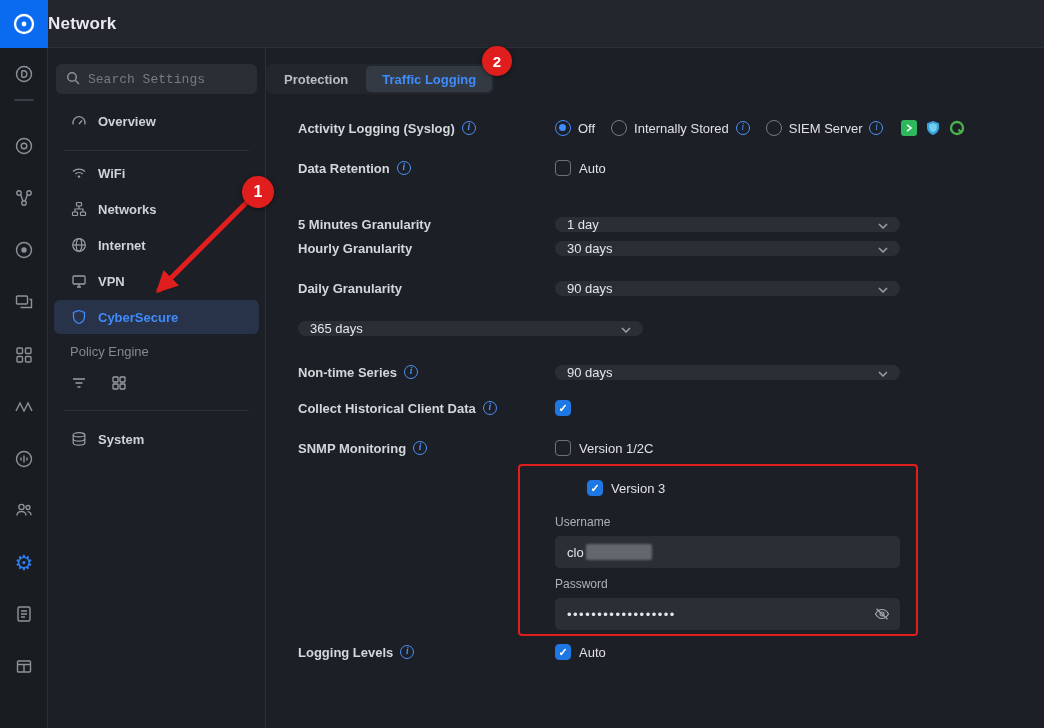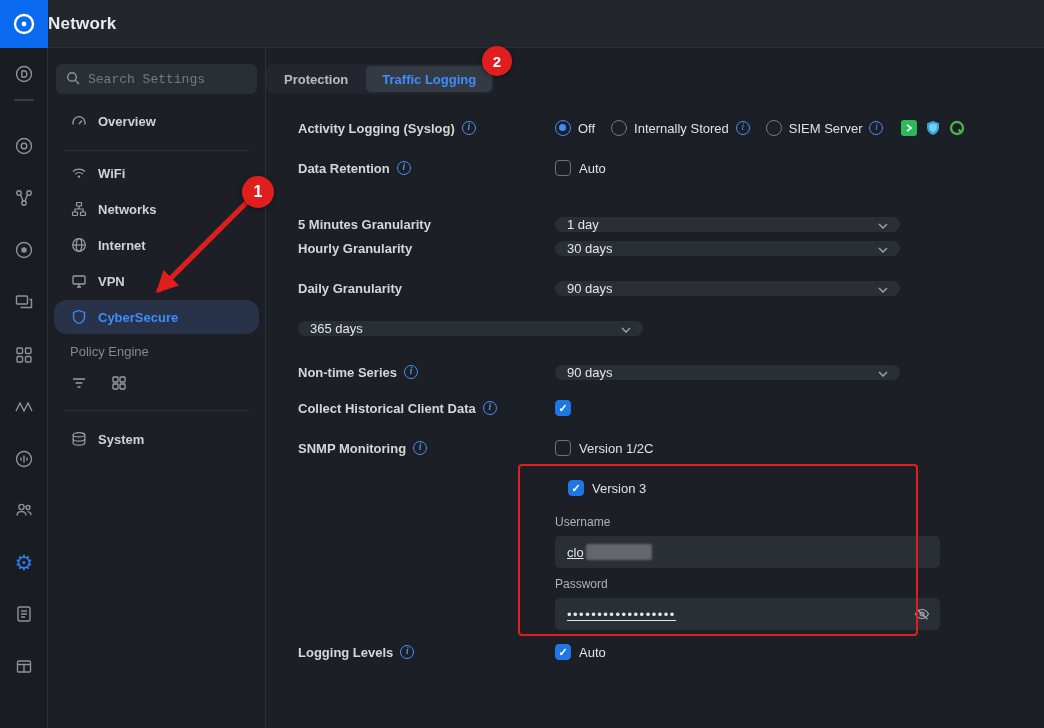--- a/index.html
+++ b/index.html
@@ -20,21 +20,21 @@
   .ricon.active { color:#2f7df0; }
   .gear-glyph { font-size:21px; line-height:1; color:#2f7df0; }
 
   
   .sidebar { position:absolute; left:48px; top:48px; bottom:0; width:218px; background:#1c2026; border-right:1px solid #2c3137; z-index:1; }
   .search { position:absolute; left:8px; right:8px; top:16px; height:30px; background:#2a2f36; border-radius:6px; display:flex; align-items:center; padding:0 10px; gap:8px; }
   .search input { flex:1; background:transparent; border:none; outline:none; color:#dfe1e4; font-family:Liberation Mono, monospace; font-size:13px; }
   .search input::placeholder { color:#777b80; }
   .sitem { position:absolute; left:6px; right:6px; height:34px; display:flex; align-items:center; gap:10px; padding-left:16px; border-radius:6px; color:#cfd2d6; font-weight:600; cursor:pointer; }
   .sitem .sic { width:18px; height:18px; display:flex; align-items:center; justify-content:center; color:#9a9ea3; }
-  .sitem.sel { background:#283349; color:#3f8cfd;border-radius:13px; }
+  .sitem.sel { background:#283349; color:#3f8cfd; }
   .sitem.sel .sic { color:#3f8cfd; }
   .sdiv { position:absolute; left:16px; right:16px; height:1px; background:#2c3137; }
   .ssection { position:absolute; left:22px; font-size:13px; color:#85888d; }
   .picon { width:18px; height:18px; display:flex; align-items:center; justify-content:center; color:#9a9ea3; cursor:pointer; }
   .picons { position:absolute; left:22px; display:flex; gap:22px; }
 
   
   .main { position:absolute; left:266px; top:48px; right:0; bottom:0; background:#1c2026; }
   .tabs { position:absolute; left:0; top:16px; height:30px; background:#23272d; border-radius:7px; display:flex; align-items:center; padding:2px; gap:2px; }
   .tab { height:26px; display:flex; align-items:center; padding:0 16px; border-radius:5px; color:#b9bcc1; font-weight:600; cursor:pointer; }
@@ -50,21 +50,21 @@
   .radio { width:16px; height:16px; border-radius:50%; border:1.5px solid #777b80; flex:none; position:relative; }
   .radio.sel { border-color:#3f8cfd; }
   .radio.sel::after { content:""; position:absolute; left:3px; top:3px; width:7px; height:7px; border-radius:50%; background:#3f8cfd; }
 
   .cbx { width:16px; height:16px; border-radius:4px; border:1.5px solid #6f7378; flex:none; display:flex; align-items:center; justify-content:center; cursor:pointer; }
   .cbx.checked { background:#1e77e3; border-color:#1e77e3; }
   .cbx.checked::after { content:"✓"; color:#fff; font-size:11px; font-weight:700; line-height:1; }
   .cbx-label { margin-left:8px; color:#dfe1e4; }
 
   .select { width:345px; height:15px; background:#2a2f36; border-radius:9px; display:flex; justify-content:space-between; padding:0 12px; cursor:pointer; color:#e3e5e8; }
-  .input { position:absolute; left:289px; width:385px; height:32px; background:#2a2f36; border-radius:5px; display:flex; align-items:center; padding:0 12px; color:#e3e5e8;text-decoration:underline; }
+  .input { position:absolute; left:289px; width:345px; height:32px; background:#2a2f36; border-radius:5px; display:flex; align-items:center; padding:0 12px; color:#e3e5e8; }
   .small-label { position:absolute; left:289px; font-size:12px; color:#aeb1b6; }
   .redact { display:inline-block; width:66px; height:16px; margin-left:2px; background:#63676c; border-radius:2px; filter:blur(1px); }
   .dots { letter-spacing:1.5px; font-size:13px; }
   .eye { position:absolute; right:10px; top:8px; width:16px; height:16px; cursor:pointer; color:#a7abb0; }
 
   .siem-icons { display:flex; align-items:center; gap:8px; margin-left:2px; }
   .siem-icons span { width:16px; height:16px; display:inline-flex; }
 
   
   .redbox { position:absolute; left:252px; top:416px; width:400px; height:172px; border:2px solid #e11e1e; border-radius:4px; pointer-events:none; z-index:30; }
@@ -408,21 +408,21 @@
       <div class="flabel">
         <span>SNMP Monitoring</span>
         <span class="info"></span>
       </div>
       <div class="fctrl">
         <span class="cbx"></span>
         <span class="cbx-label">Version 1/2C</span>
       </div>
     </div>
 
-    <div class="frow" style="top:424px; left:302px">
+    <div class="frow" style="top:424px; left:321px">
       <div class="fctrl">
         <span class="cbx checked"></span>
         <span class="cbx-label">Version 3</span>
       </div>
     </div>
 
     <div class="small-label" style="top:467px">Username</div>
     <div class="input" style="top:488px">
       <span>clo</span>
       <span class="redact"></span>

